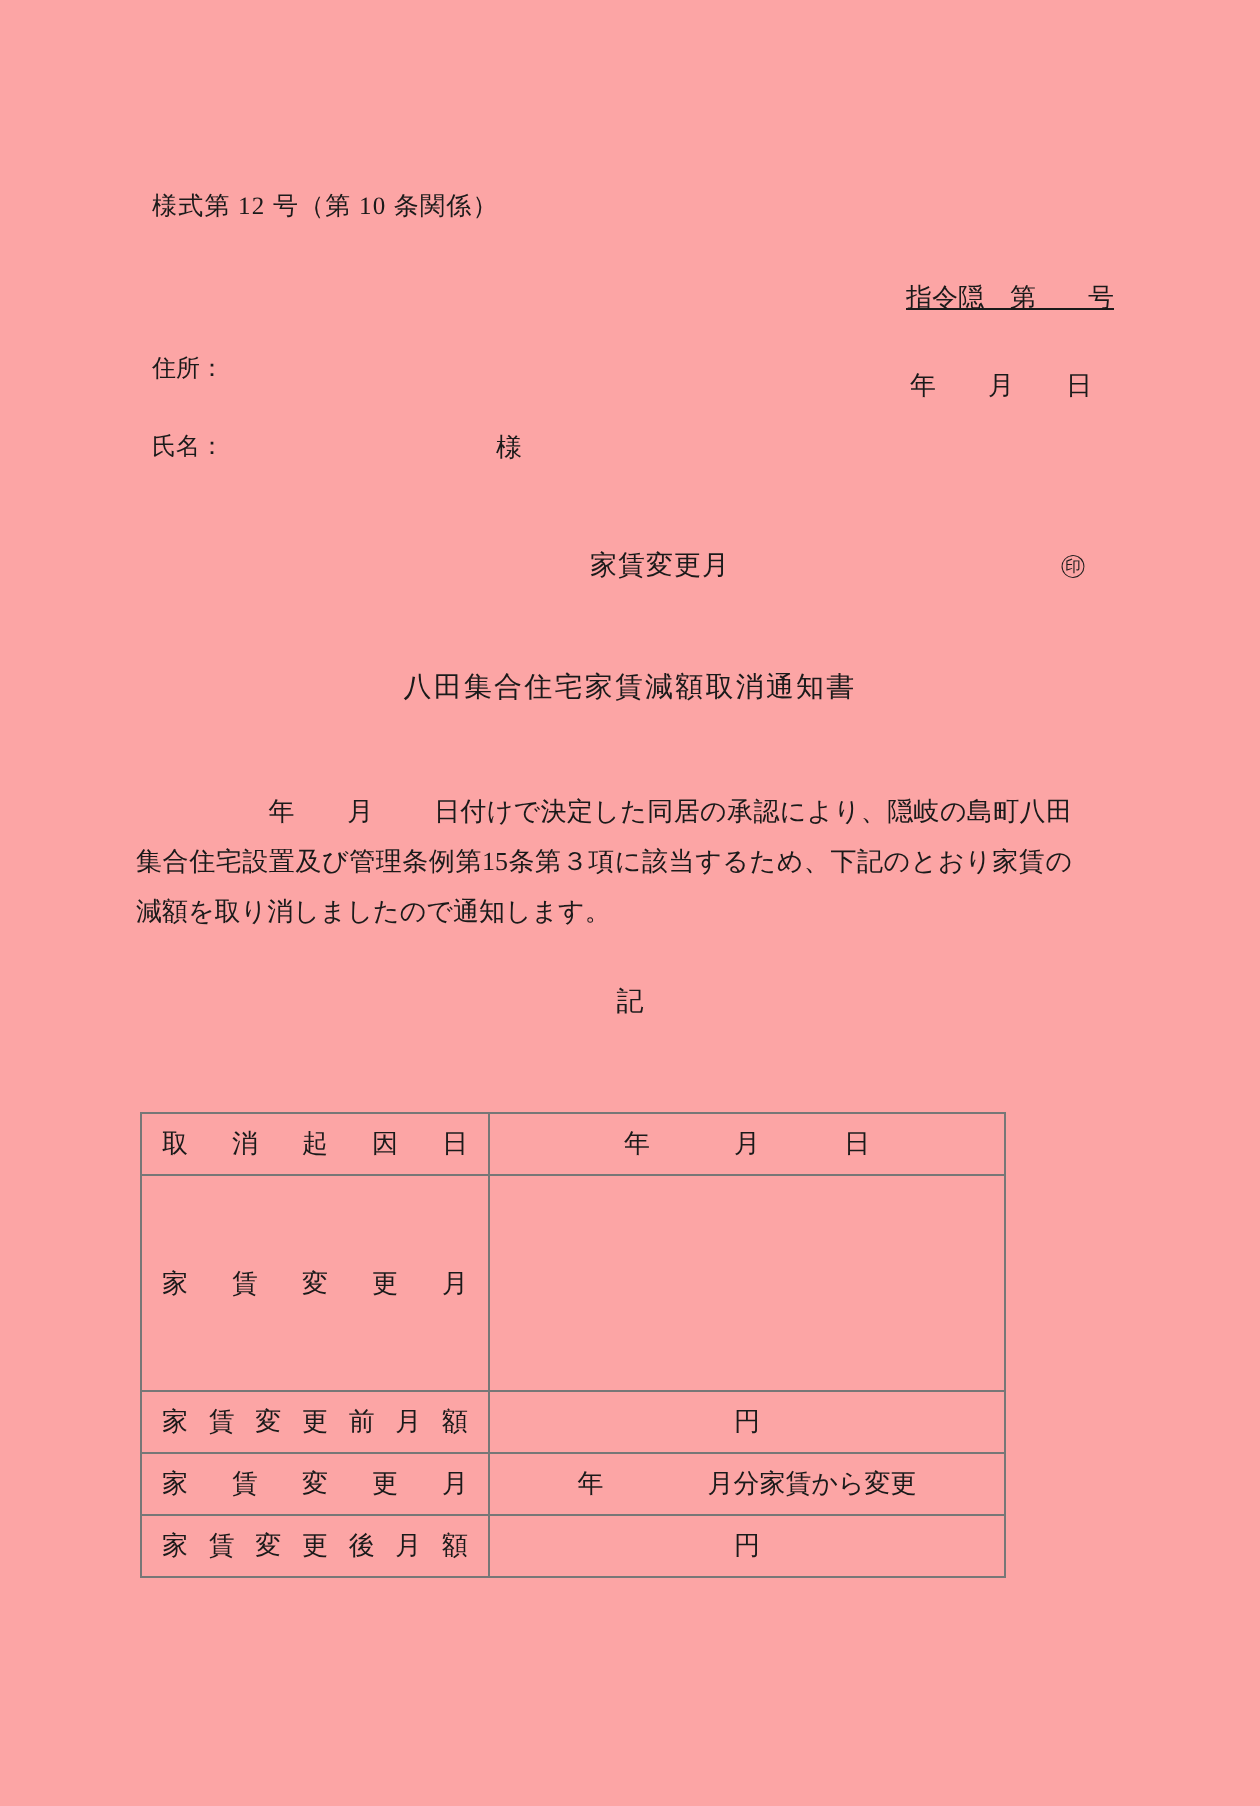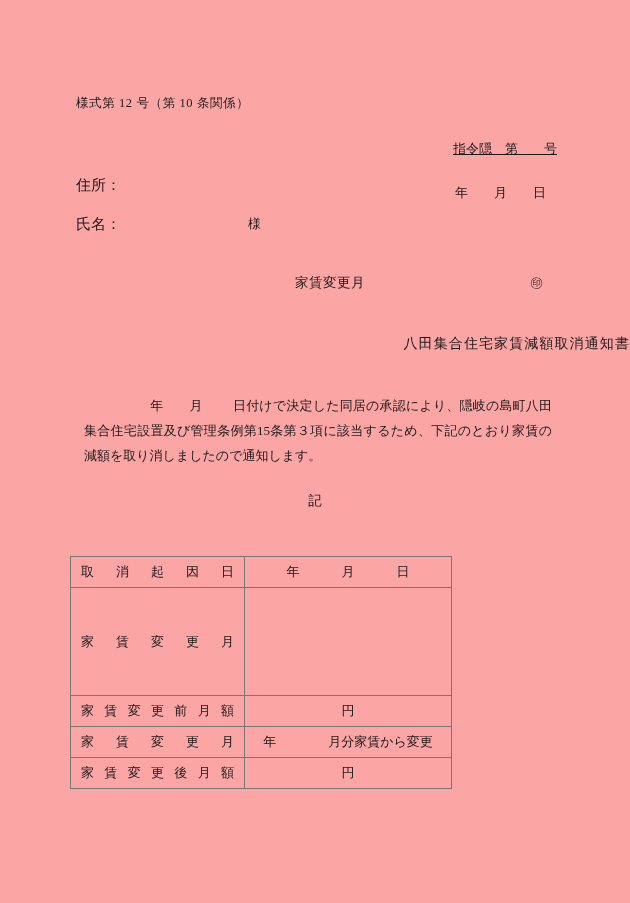--- a/index.html
+++ b/index.html
@@ -41,21 +41,21 @@
   .doc-number-line-2 {
     display: block;
     padding-left: 15px;
     letter-spacing: 0px;
   }
 
   
   .addr-row {
     position: absolute;
     left: 76px;
-    font-size: 15px;
+    font-size: 12px;
     white-space: pre;
   }
   .addr-row.addr { top: 176px; }
   .addr-row.name { top: 215px; }
   .honorific {
     position: absolute;
     left: 248px;
     top: 215px;
     font-size: 13px;
   }
@@ -75,29 +75,29 @@
     top: 274px;
     font-size: 13px;
   }
 
   
   .doc-title {
     position: absolute;
     left: 0;
     right: 0;
     top: 335px;
-    text-align: right;
+    text-align: center;
     font-size: 14px;
     letter-spacing: 1.1px;
   }
 
   
   .body-text {
     position: absolute;
-    left: 84px;
+    left: 68px;
     top: 393px;
     width: 468px;
     font-size: 13px;
     line-height: 25px;
     text-align: justify;
     text-justify: inter-character;
   }
   .body-text .lead-indent { display: inline-block; width: 66px; }
   .body-text .gap-sm { display: inline-block; width: 26px; }
   .body-text .gap-md { display: inline-block; width: 30px; }
@@ -110,21 +110,21 @@
     top: 492px;
     text-align: center;
     font-size: 13.5px;
   }
 
   
   .form-table {
     position: absolute;
     left: 70px;
     top: 556px;
-    width: 382px;
+    width: 433px;
     border-collapse: collapse;
     table-layout: fixed;
     padding-left: 33px;
   }
   .form-table td {
     border: 1px solid #777777;
     font-size: 13px;
     padding: 0 10px;
     vertical-align: middle;
   }

